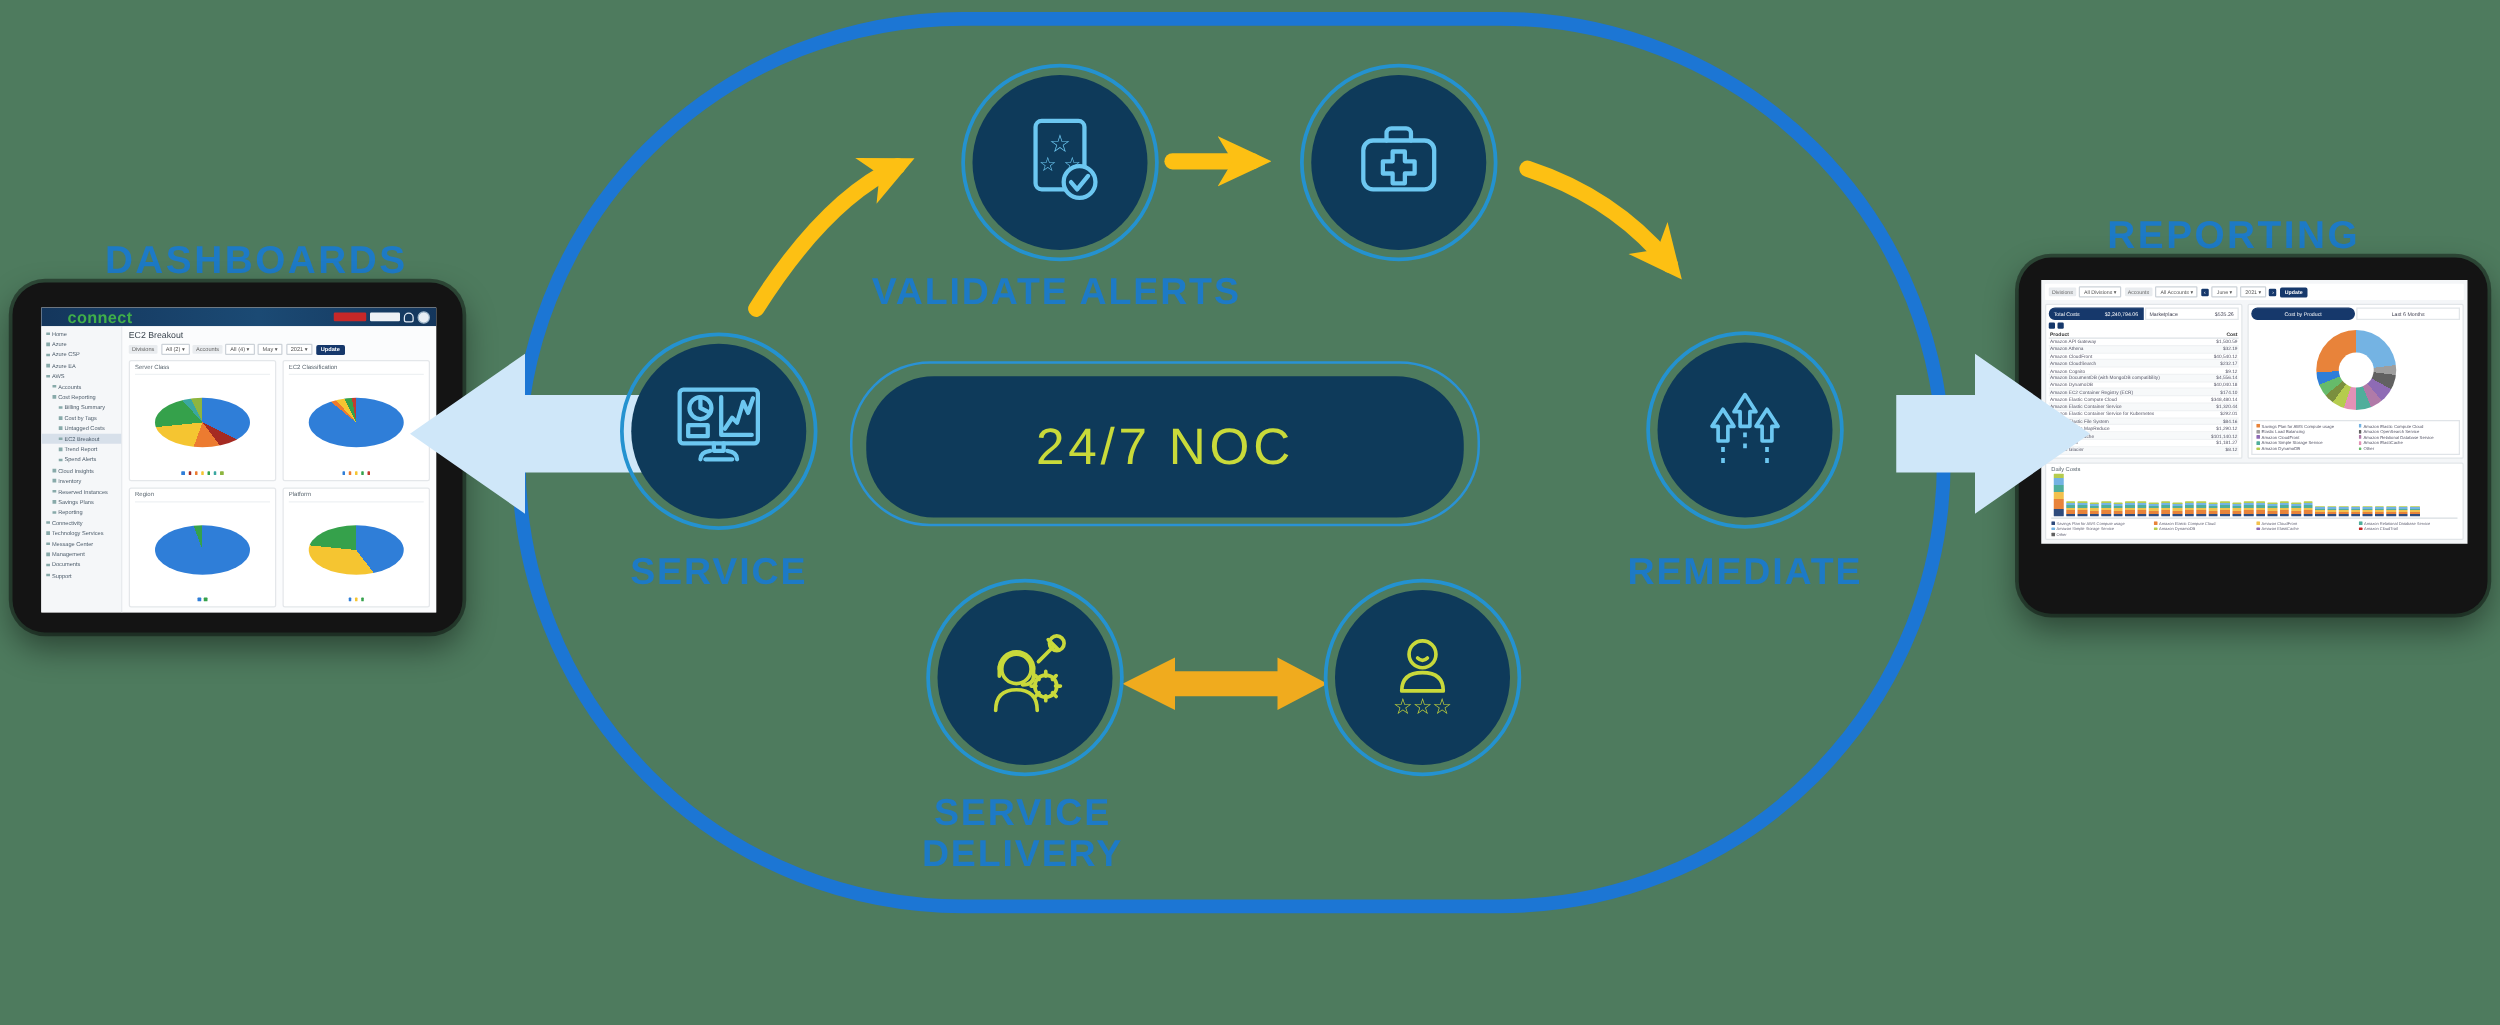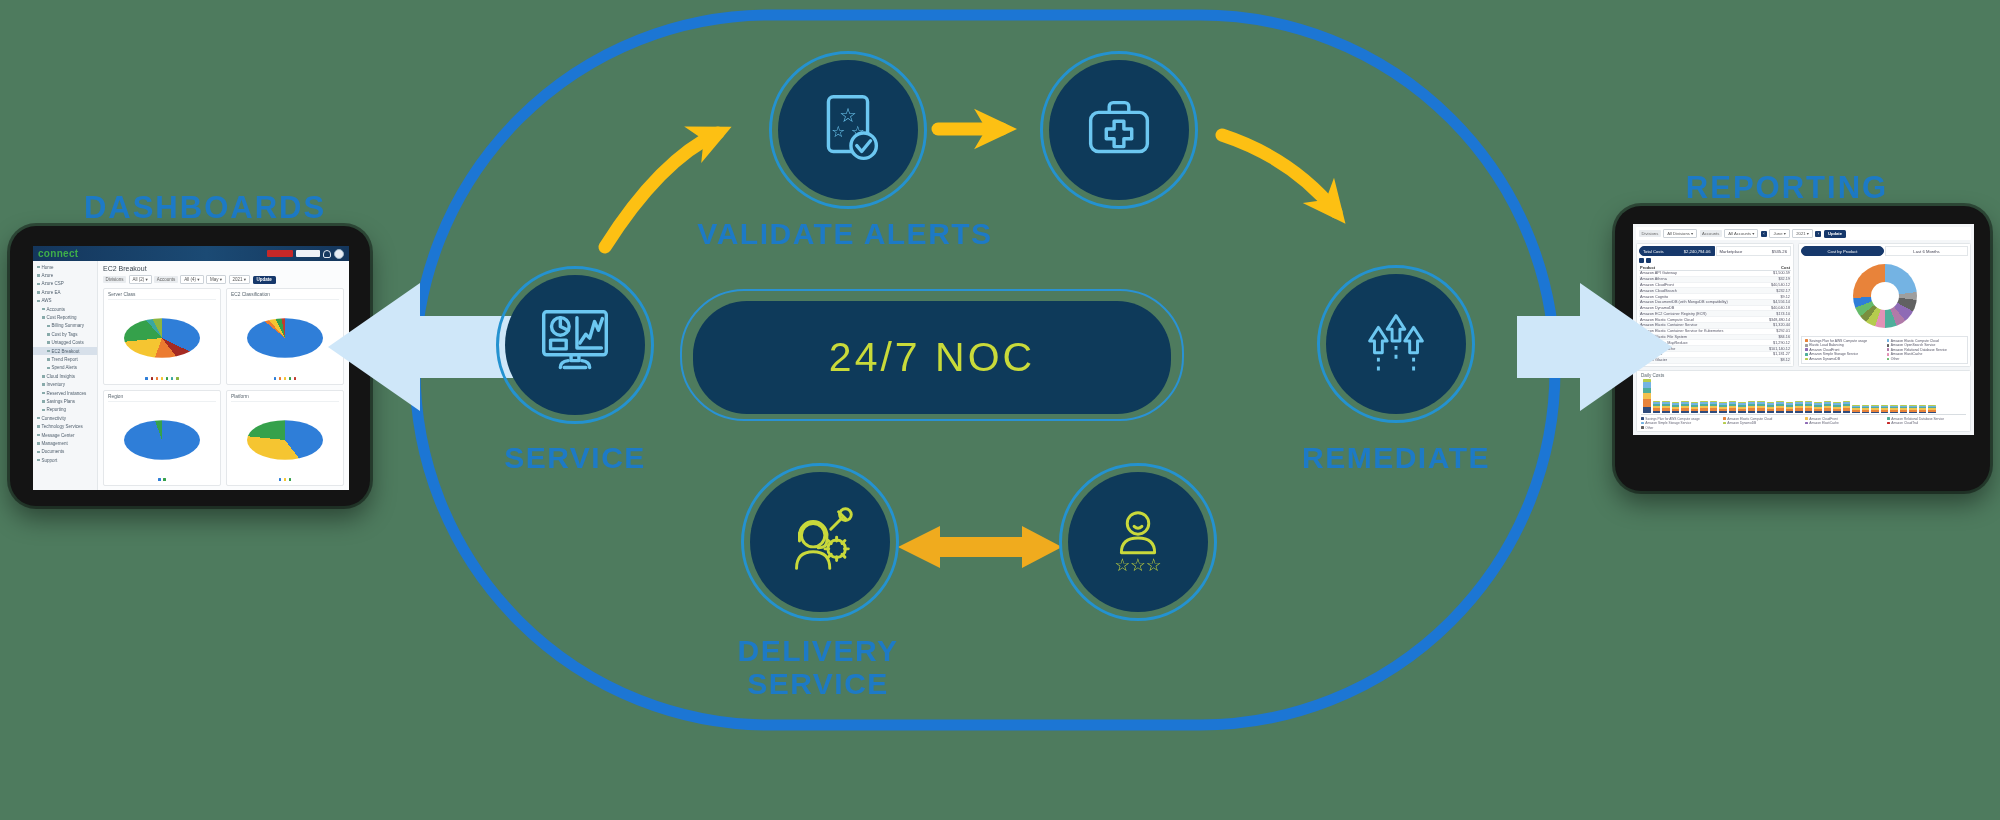--- a/index.html
+++ b/index.html
@@ -13,21 +13,21 @@
   .tablet{position:absolute;background:#141414;border-radius:26px;
           box-shadow:0 0 0 3px rgba(0,0,0,.4),0 12px 26px rgba(0,0,0,.45);z-index:1;}
   #tablet-left{left:10px;top:226px;width:360px;height:280px;}
   #tablet-right{left:1615px;top:206px;width:375px;height:285px;}
   .screen{position:absolute;background:#fff;overflow:hidden;z-index:1;}
   #screen-left{left:33px;top:246px;width:316px;height:244px;}
   #screen-right{left:1633px;top:224px;width:341px;height:211px;}
   
   #screen-left{display:flex;flex-direction:column;font-size:4.5px;color:#445;}
   .app-navbar{height:15px;background:linear-gradient(90deg,#14365c,#1b4a74 55%,#14365c);display:flex;align-items:center;padding:0 5px;gap:3px;flex:none;}
-  .brand{color:#3fae49;font-weight:700;font-size:10px;letter-spacing:.3px;}
+  .brand{color:#3fae49;font-weight:700;font-size:13px;letter-spacing:.3px;margin-left:16px;}
   .nav-spacer{flex:1;}
   .nav-chip-red{width:26px;height:7px;background:#c62828;border-radius:1px;}
   .nav-chip-lite{width:24px;height:7px;background:#eef2f6;border-radius:1px;}
   .nav-bell{width:6px;height:6px;border:1px solid #dfe8f2;border-radius:50% 50% 2px 2px;}
   .nav-avatar{width:8px;height:8px;border-radius:50%;background:#e8eef4;border:1px solid #9fb6c9;}
   .app-body{flex:1;display:flex;min-height:0;}
   .sidebar{width:64px;background:#f5f7f9;border-right:1px solid #e3e7ea;display:flex;flex-direction:column;padding-top:2px;}
   .side-item{display:flex;align-items:center;gap:2px;height:8.4px;color:#51606e;white-space:nowrap;overflow:hidden;}
   .side-item .sq{width:2.5px;height:2.5px;background:#8aa;flex:none;}
   .main{flex:1;background:#fbfcfd;padding:4px 5px;display:flex;flex-direction:column;min-width:0;}
@@ -618,22 +618,22 @@
         <path d="M24,36 v8 M52,36 v8 M52,44 q0,7 -9,7"></path>
         <path d="M21,72 q0,-17 17,-17 q17,0 17,17"></path>
         <path d="M56,32 L68,20 M64,14 l8,8"></path>
         <circle cx="71" cy="17" r="6"></circle>
         <circle cx="62" cy="52" r="9"></circle>
         <path d="M62,40 v4 M62,60 v4 M50,52 h4 M70,52 h4 M53.5,43.5 l3,3 M67.5,57.5 l3,3 M70.5,43.5 l-3,3 M56.5,57.5 l-3,3"></path>
       </g>
     </svg>
   </div>
   <div class="node-label" style="left:668px;top:634px;width:300px;">
+    <div>SERVICE</div>
     <div>DELIVERY</div>
-    <div>SERVICE</div>
   </div>
 
   <div class="node" style="left:1059px;top:463px;">
     <svg width="88" height="88" viewBox="0 0 90 90">
       <g fill="none" stroke="#c9d93b" stroke-width="3" stroke-linecap="round" stroke-linejoin="round">
         <circle cx="45" cy="26" r="11"></circle>
         <path d="M41,29 q4,4 8,0"></path>
         <path d="M28,56 q0,-15 17,-15 q17,0 17,15 z"></path>
       </g>
       <text x="29" y="69" text-anchor="middle" dominant-baseline="central" font-size="18" fill="#c9d93b">☆</text>

